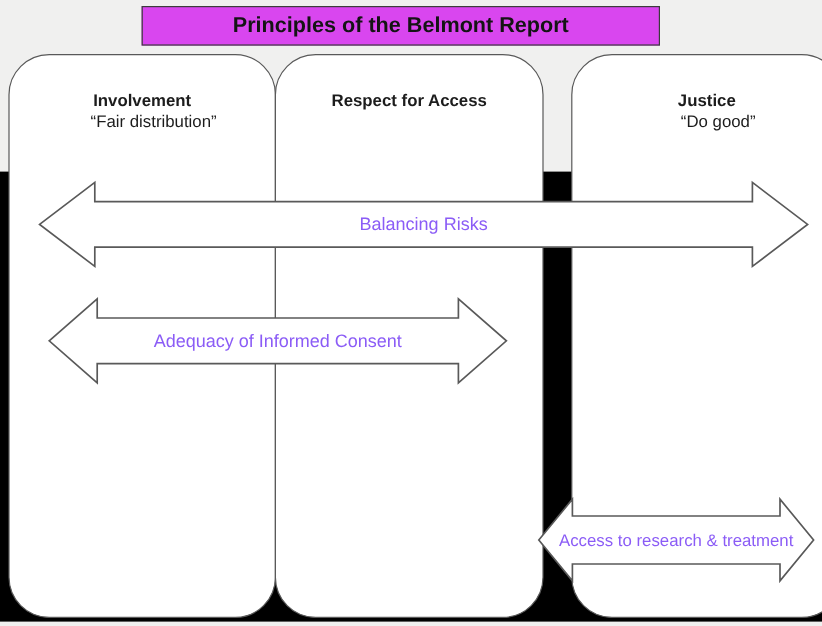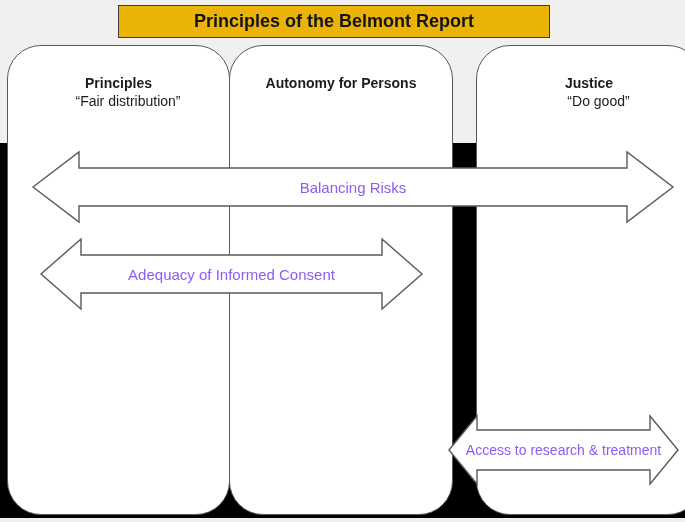--- a/index.html
+++ b/index.html
@@ -28,21 +28,21 @@
   .pillar-2{left:229px;width:224px;}
   .pillar-3{left:476px;width:226px;}
   .pillar-name{
     font-size:14px;font-weight:bold;line-height:17px;
   }
   .pillar-quote{
     font-size:14px;line-height:18px;padding-left:19px;
   }
   .title-box{
     position:absolute;left:118px;top:5px;width:430px;height:31px;
-    background:#eab308;
+    background:#d946ef;
     border:1.7px solid #3c3c3c;
     display:flex;align-items:center;justify-content:center;
   }
   .title-text{
     font-size:18px;font-weight:bold;color:#141414;
     white-space:nowrap;
   }
   .arrow{
     position:absolute;
   }
@@ -61,43 +61,43 @@
   .arrow-access .arrow-label{font-size:14px;}
 </style>
 </head>
 <body>
 
 <div class="canvas">
 
   <div class="black-band"></div>
 
   <div class="pillar pillar-1">
-    <div class="pillar-name">Principles</div>
+    <div class="pillar-name">Involvement</div>
     <div class="pillar-quote">“Fair distribution”</div>
   </div>
   <div class="pillar pillar-2">
-    <div class="pillar-name">Autonomy for Persons</div>
+    <div class="pillar-name">Respect for Access</div>
   </div>
   <div class="pillar pillar-3">
     <div class="pillar-name">Justice</div>
     <div class="pillar-quote">“Do good”</div>
   </div>
 
   <div class="title-box">
     <span class="title-text">Principles of the Belmont Report</span>
   </div>
 
   <div class="arrow arrow-balancing" style="left:33px;top:151px;width:640px;height:72px;">
     <svg width="640" height="72" viewBox="0 0 640 72">
       <polygon points="0,36 46,1 46,17 594,17 594,1 640,36 594,71 594,55 46,55 46,71"></polygon>
     </svg>
     <div class="arrow-label">Balancing Risks</div>
   </div>
 
-  <div class="arrow arrow-adequacy" style="left:41px;top:238px;width:381px;height:72px;text-decoration:underline;">
+  <div class="arrow arrow-adequacy" style="left:41px;top:248px;width:381px;height:72px;text-decoration:underline;">
     <svg width="381" height="72" viewBox="0 0 381 72">
       <polygon points="0,36 40,1 40,17 341,17 341,1 381,36 341,71 341,55 40,55 40,71"></polygon>
     </svg>
     <div class="arrow-label">Adequacy of Informed Consent</div>
   </div>
 
 
   <div class="arrow arrow-access" style="left:449px;top:414px;width:229px;height:72px;">
     <svg width="229" height="72" viewBox="0 0 229 72">
       <polygon points="0,36 28,2 28,16 201,16 201,2 229,36 201,70 201,56 28,56 28,70"></polygon>

